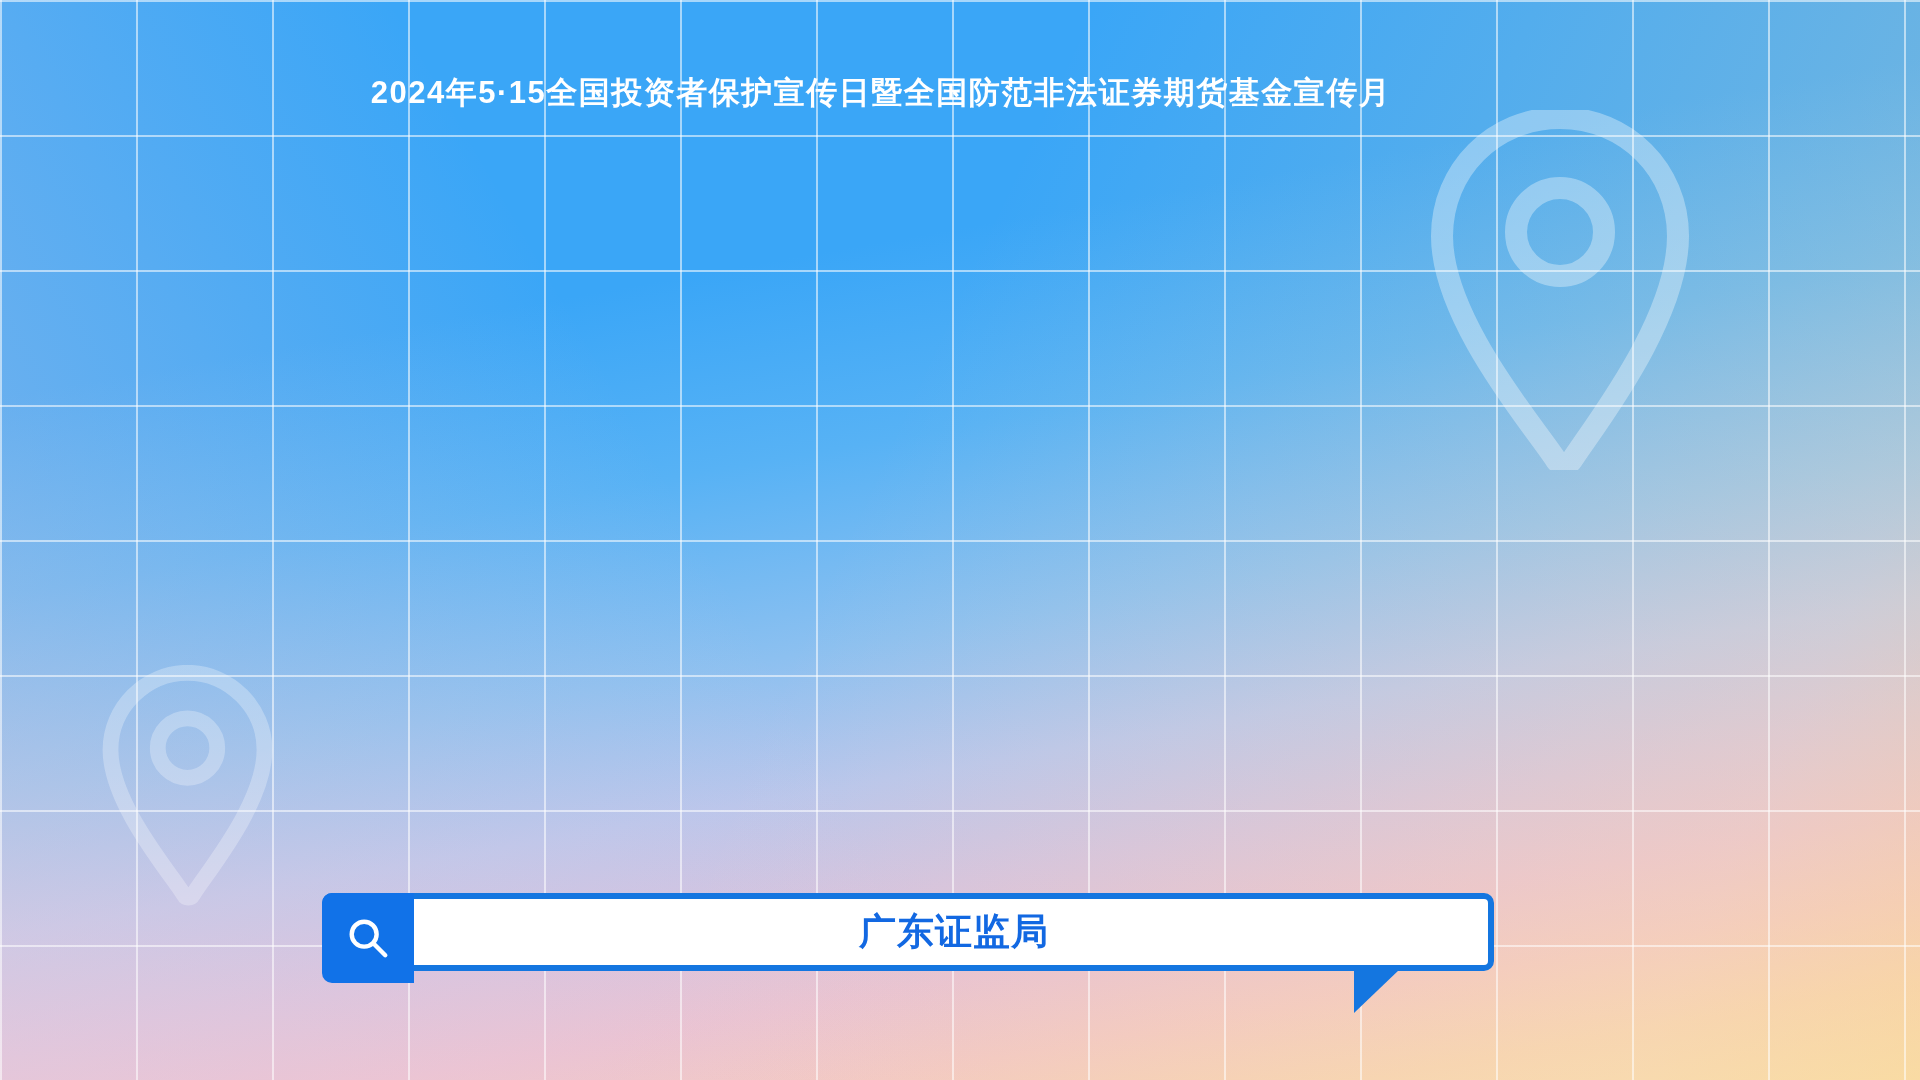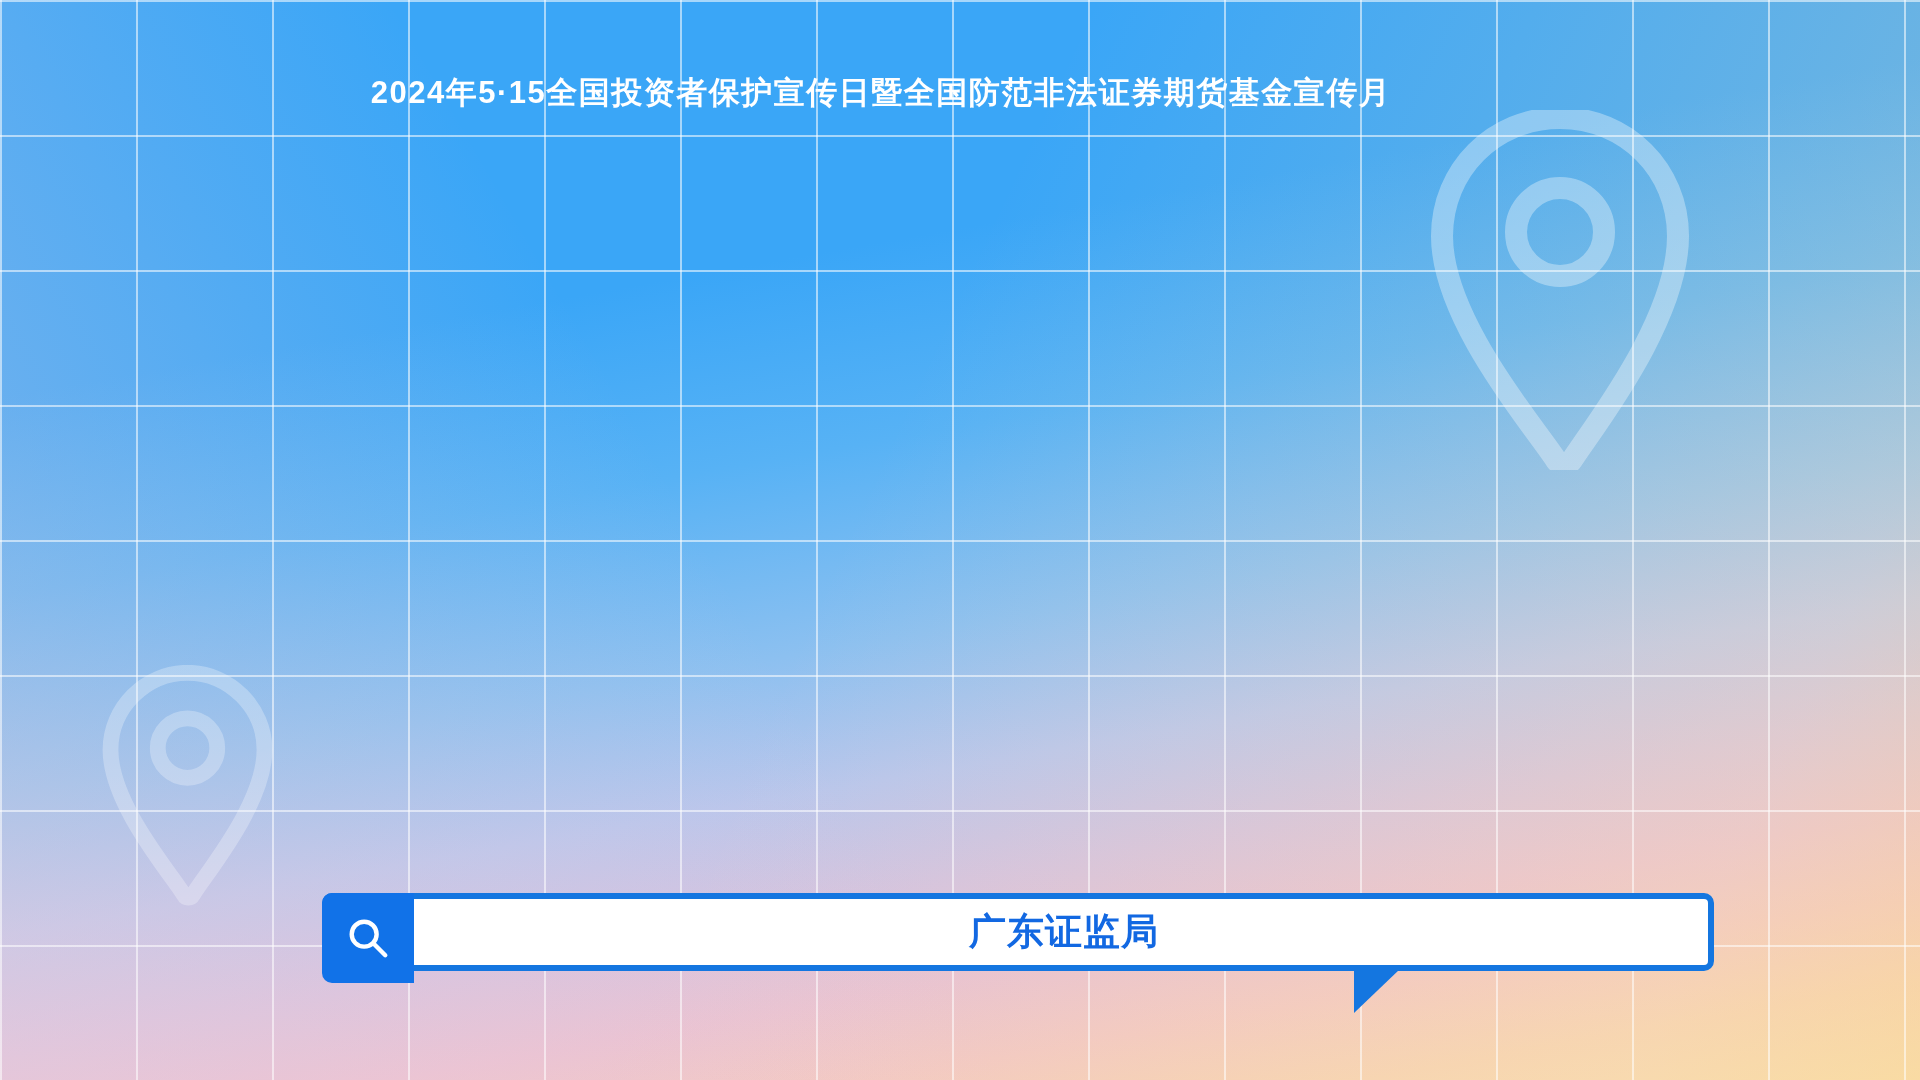--- a/index.html
+++ b/index.html
@@ -126,21 +126,21 @@
     paint-order: stroke fill;
     text-shadow:
        0 5px 0 rgba(12,90,180,0.18);
   }
 
   
   .bubble-wrap {
     position: absolute;
     left: 322px;
     top: 893px;
-    width: 1392px;
+    width: 1172px;
     height: 78px;
   }
   .bubble-body {
     position: absolute;
     inset: 0;
     background: #ffffff;
     border: 6px solid #1476e0;
     border-radius: 10px;
     box-sizing: border-box;
     display: flex;

